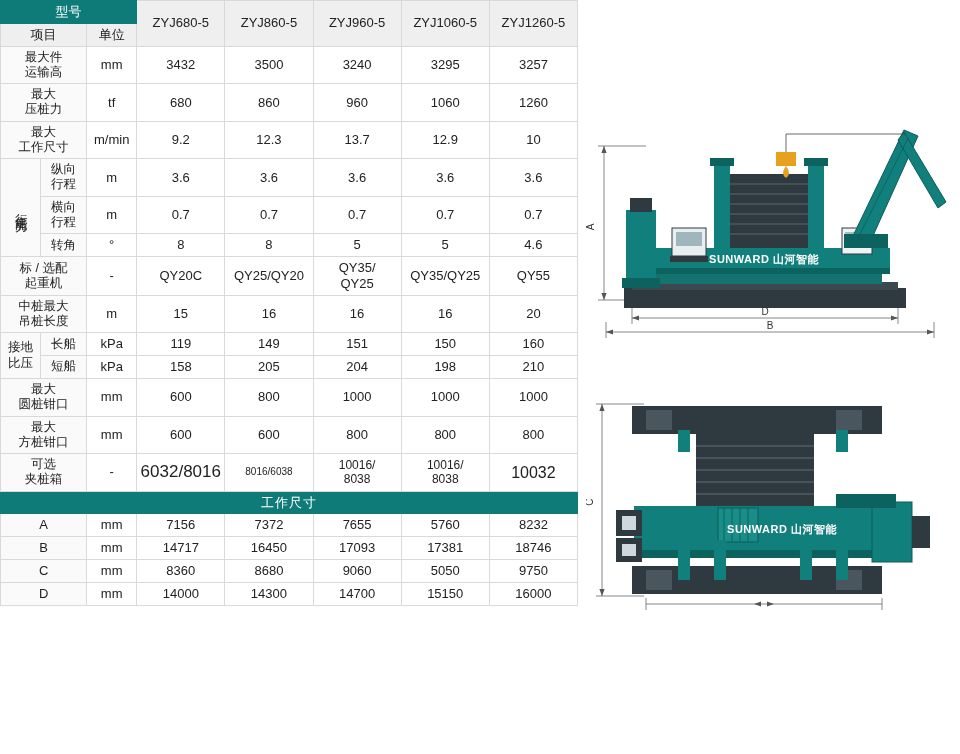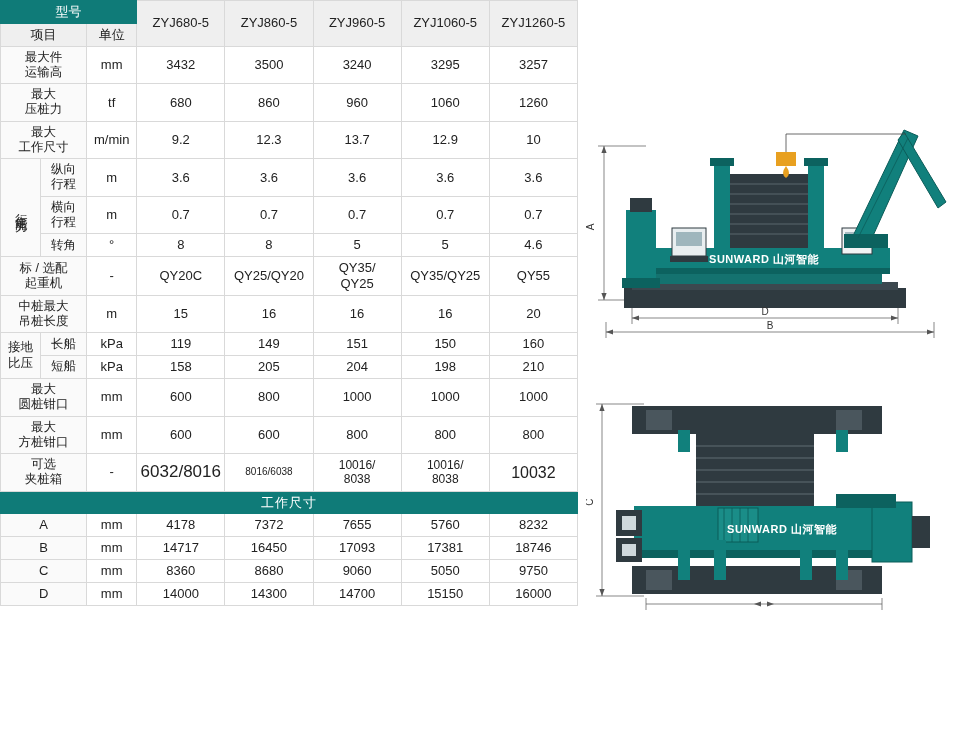--- a/index.html
+++ b/index.html
@@ -302,21 +302,21 @@
           <td style="font-size:16px">10032</td>
         </tr>
 
         <tr>
           <td class="sec-title" colspan="8">工作尺寸</td>
         </tr>
 
         <tr>
           <td class="rowlabel" colspan="2">A</td>
           <td>mm</td>
-          <td>4178</td>
+          <td>7156</td>
           <td>7372</td>
           <td>7655</td>
           <td>5760</td>
           <td>8232</td>
         </tr>
         <tr>
           <td class="rowlabel" colspan="2">B</td>
           <td>mm</td>
           <td>14717</td>
           <td>16450</td>

